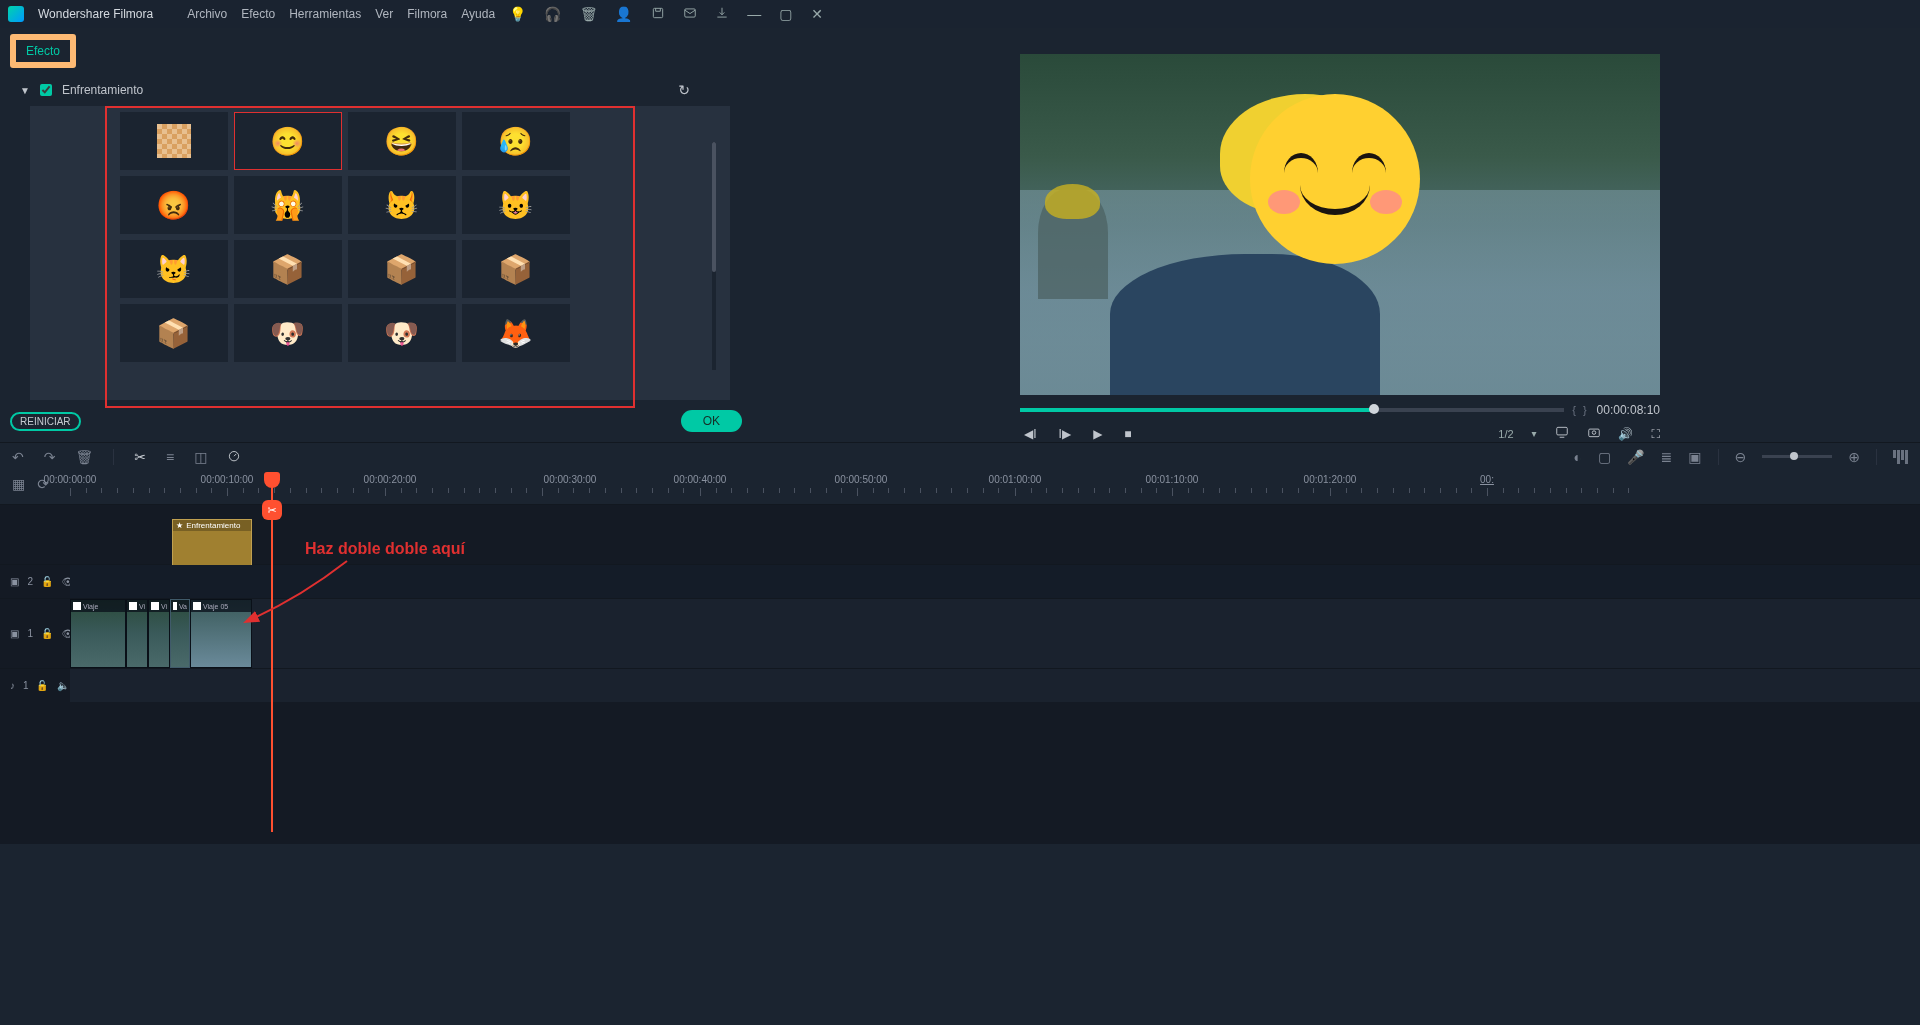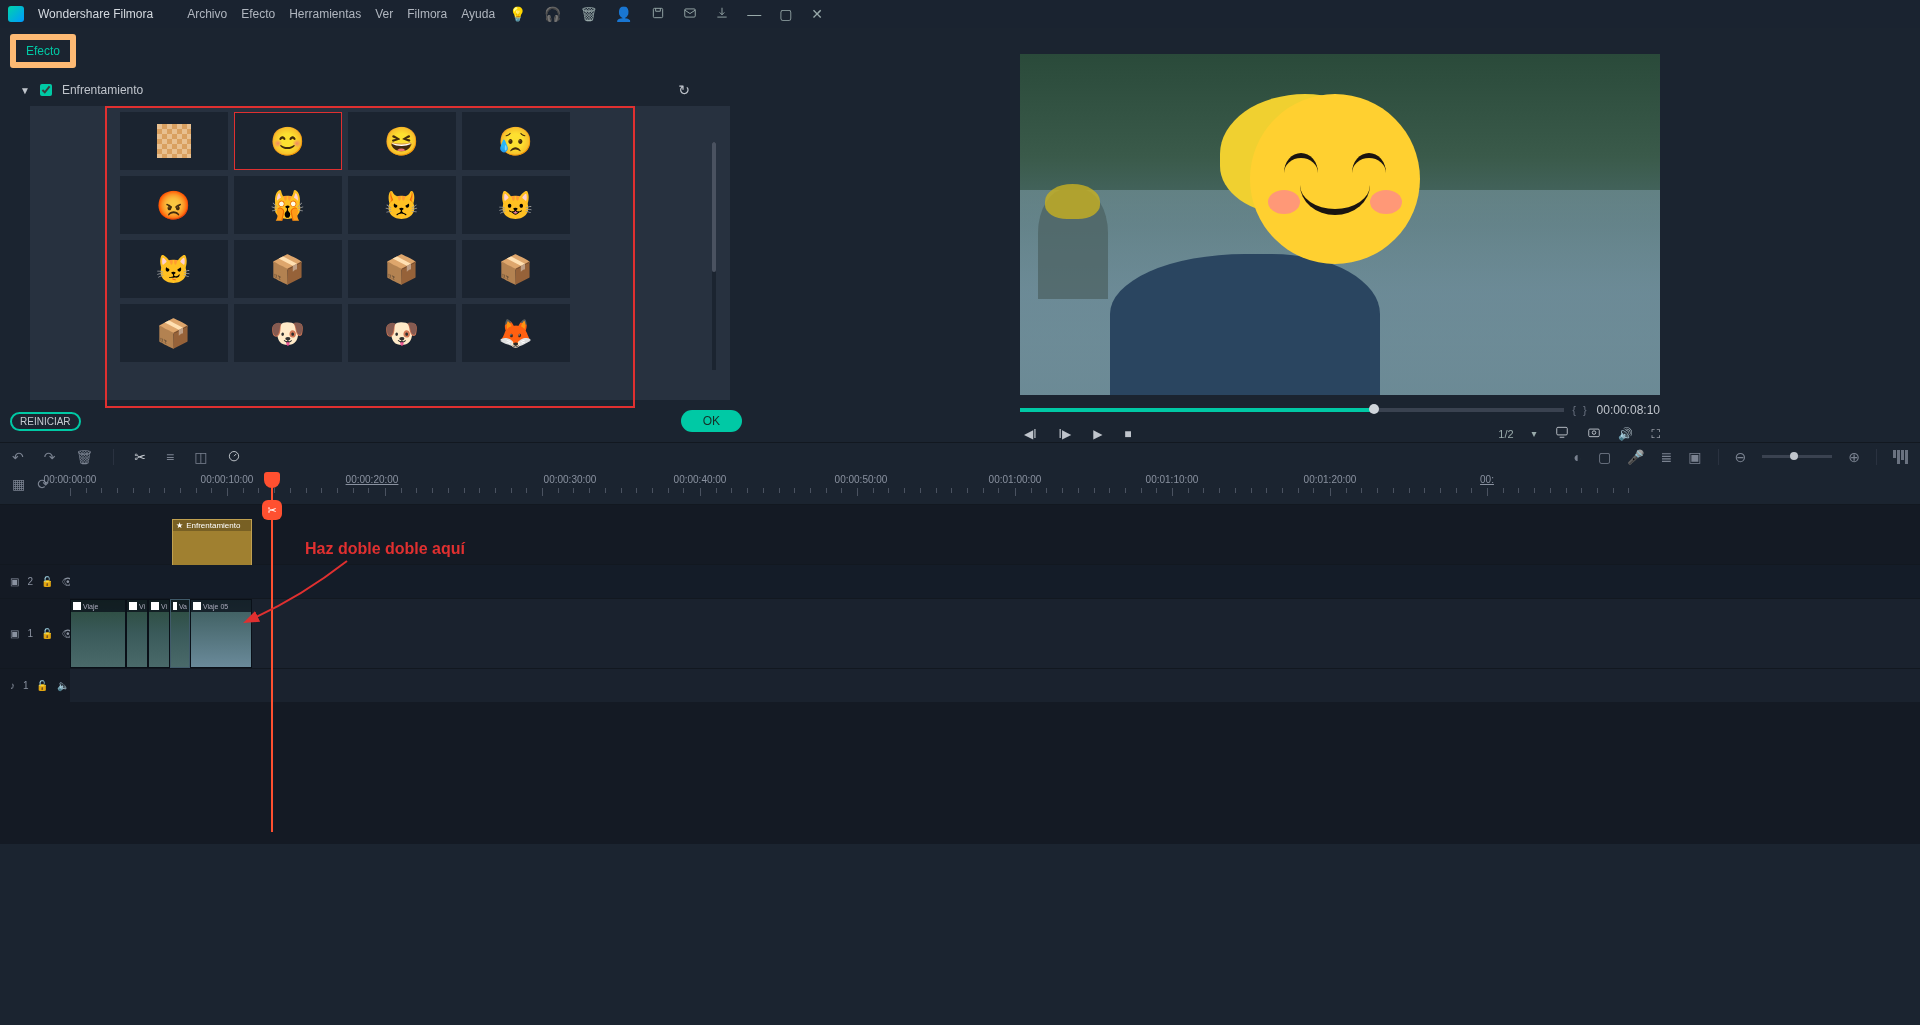--- a/index.html
+++ b/index.html
@@ -301,21 +301,21 @@
       <div class="ruler-tick" style="left: 172.7px;"></div>
       <div class="ruler-tick" style="left: 188.4px;"></div>
       <div class="ruler-tick" style="left: 204.1px;"></div>
       <div class="ruler-tick" style="left: 219.8px;"></div>
       <div class="ruler-tick" style="left: 235.5px;"></div>
       <div class="ruler-tick" style="left: 251.2px;"></div>
       <div class="ruler-tick" style="left: 266.9px;"></div>
       <div class="ruler-tick" style="left: 282.6px;"></div>
       <div class="ruler-tick" style="left: 298.3px;"></div>
       <div class="ruler-tick major" style="left: 315px;"></div>
-      <div class="ruler-label" style="left: 302px; text-decoration: underline;">00:00:20:00</div>
+      <div class="ruler-label" style="left: 320px;">00:00:20:00</div>
       <div class="ruler-tick" style="left: 330.7px;"></div>
       <div class="ruler-tick" style="left: 346.4px;"></div>
       <div class="ruler-tick" style="left: 362.1px;"></div>
       <div class="ruler-tick" style="left: 377.8px;"></div>
       <div class="ruler-tick" style="left: 393.5px;"></div>
       <div class="ruler-tick" style="left: 409.2px;"></div>
       <div class="ruler-tick" style="left: 424.9px;"></div>
       <div class="ruler-tick" style="left: 440.6px;"></div>
       <div class="ruler-tick" style="left: 456.3px;"></div>
       <div class="ruler-tick major" style="left: 472px;"></div>

